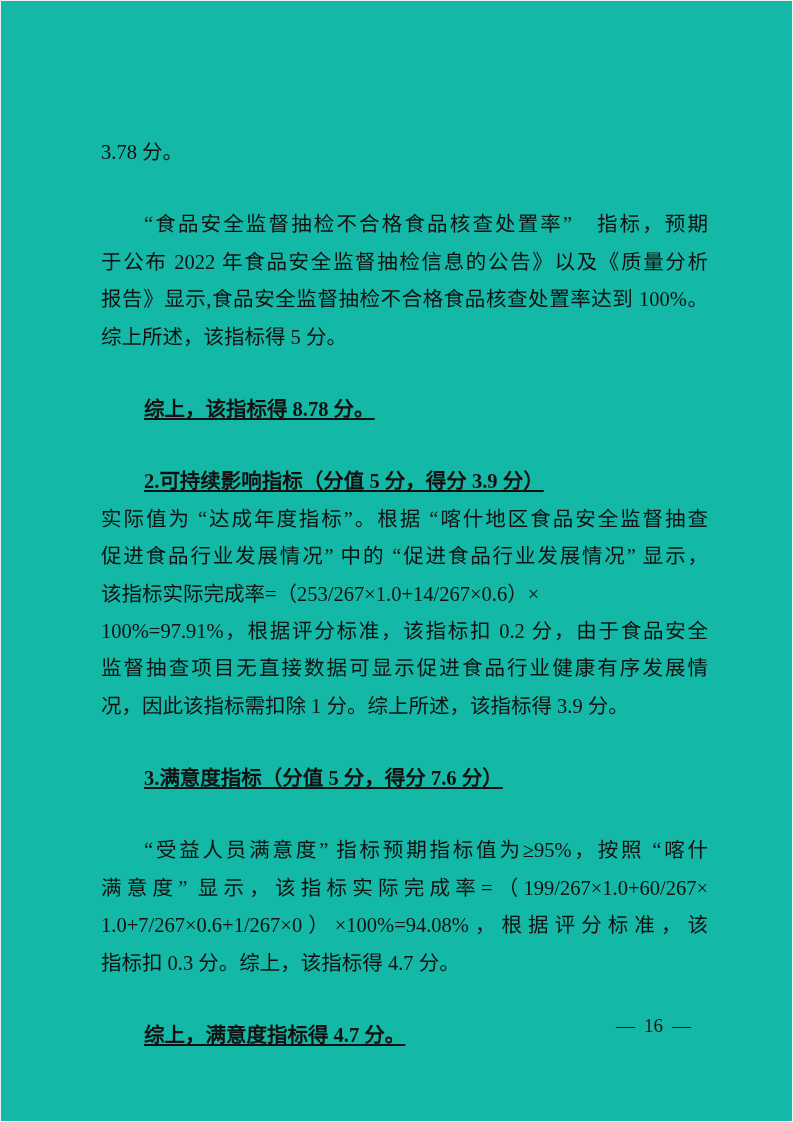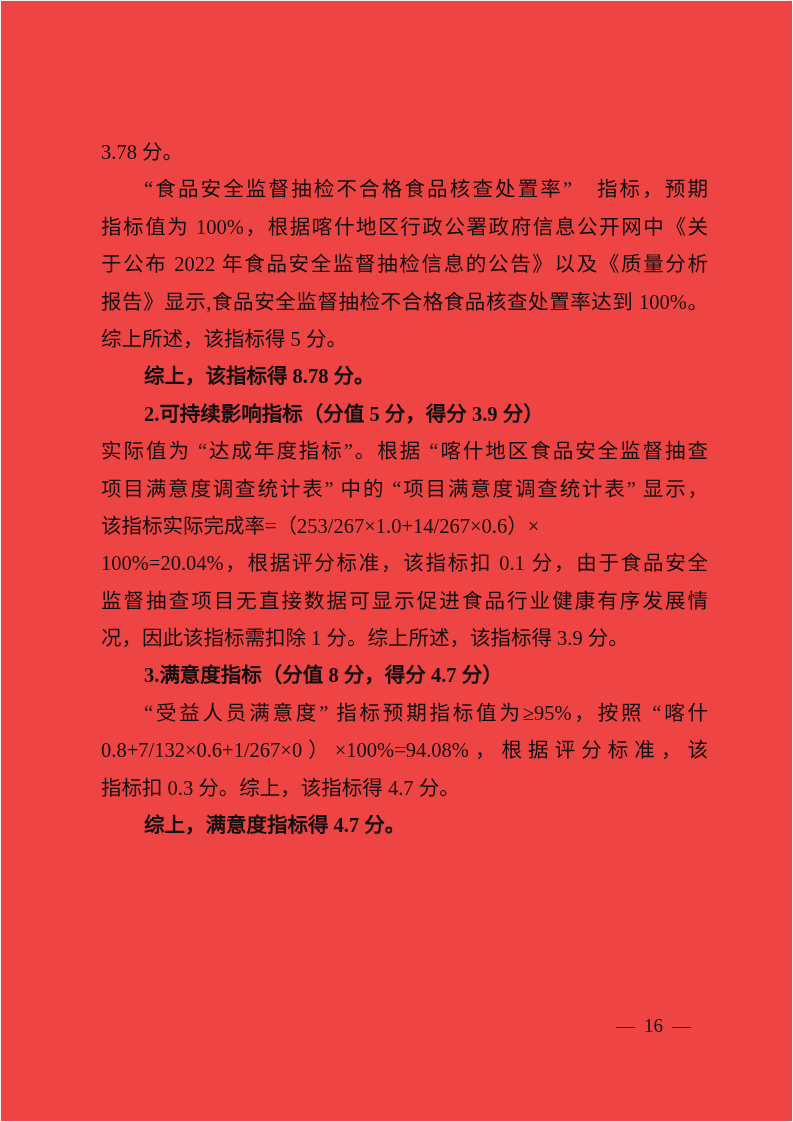--- a/index.html
+++ b/index.html
@@ -4,21 +4,21 @@
 <style>
   html, body {
     margin: 0;
     padding: 0;
     background: #ffffff;
   }
   .page {
     position: relative;
     width: 793px;
     height: 1122px;
-    background: #ef4444;
+    background: #14b8a6;
     color: #111111;
     font-family: "Liberation Serif", "DejaVu Serif", serif;
     overflow: hidden;
     box-sizing: border-box;
     border: 1px solid #f0f0f0;
   }
   .doc-body {
     position: absolute;
     left: 100px;
     top: 133px;
@@ -26,23 +26,25 @@
   }
   .doc-line {
     font-size: 20.5px;
     line-height: 37.4px;
     height: 37.4px;
     white-space: pre-wrap;
     overflow: visible;
   }
   .doc-line.bold {
     font-weight: 700;
+    text-decoration: underline;
   }
   .doc-line.indent {
     text-indent: 43px;
+    margin-top: 35px;
   }
   .doc-line.fill {
     text-align: justify;
     text-align-last: justify;
   }
   .doc-line.end {
     text-align: left;
     text-align-last: left;
   }
   .page-footer {
@@ -59,35 +61,35 @@
 </style>
 </head>
 <body>
 
 <div class="page">
 
   <div class="doc-body">
 
   <div class="doc-line end">3.78 分。</div>
       <div class="doc-line indent fill">“食品安全监督抽检不合格食品核查处置率”　指标，预期</div>
-      <div class="doc-line fill">指标值为 100%，根据喀什地区行政公署政府信息公开网中《关</div>
       <div class="doc-line fill">于公布 2022 年食品安全监督抽检信息的公告》以及《质量分析</div>
       <div class="doc-line fill">报告》显示,食品安全监督抽检不合格食品核查处置率达到 100%。</div>
       <div class="doc-line end">综上所述，该指标得 5 分。</div>
       <div class="doc-line bold indent end">综上，该指标得 8.78 分。</div>
       <div class="doc-line bold indent end">2.可持续影响指标（分值 5 分，得分 3.9 分）</div>
       <div class="doc-line fill">实际值为 “达成年度指标”。根据 “喀什地区食品安全监督抽查</div>
-      <div class="doc-line fill">项目满意度调查统计表” 中的 “项目满意度调查统计表” 显示，</div>
+      <div class="doc-line fill">促进食品行业发展情况” 中的 “促进食品行业发展情况” 显示，</div>
       <div class="doc-line end">该指标实际完成率=（253/267×1.0+14/267×0.6）×</div>
-      <div class="doc-line fill">100%=20.04%，根据评分标准，该指标扣 0.1 分，由于食品安全</div>
+      <div class="doc-line fill">100%=97.91%，根据评分标准，该指标扣 0.2 分，由于食品安全</div>
       <div class="doc-line fill">监督抽查项目无直接数据可显示促进食品行业健康有序发展情</div>
       <div class="doc-line end">况，因此该指标需扣除 1 分。综上所述，该指标得 3.9 分。</div>
-      <div class="doc-line bold indent end">3.满意度指标（分值 8 分，得分 4.7 分）</div>
+      <div class="doc-line bold indent end">3.满意度指标（分值 5 分，得分 7.6 分）</div>
       <div class="doc-line indent fill">“受益人员满意度” 指标预期指标值为≥95%，按照 “喀什</div>
-      <div class="doc-line fill">0.8+7/132×0.6+1/267×0）×100%=94.08%，根据评分标准，该</div>
+      <div class="doc-line fill">满意度” 显示，该指标实际完成率=（199/267×1.0+60/267×</div>
+      <div class="doc-line fill">1.0+7/267×0.6+1/267×0）×100%=94.08%，根据评分标准，该</div>
       <div class="doc-line end">指标扣 0.3 分。综上，该指标得 4.7 分。</div>
       <div class="doc-line bold indent end">综上，满意度指标得 4.7 分。</div>
     </div>
 
   <div class="page-footer">
     <span>—</span>
     <span>16</span>
     <span>—</span>
   </div>
 

